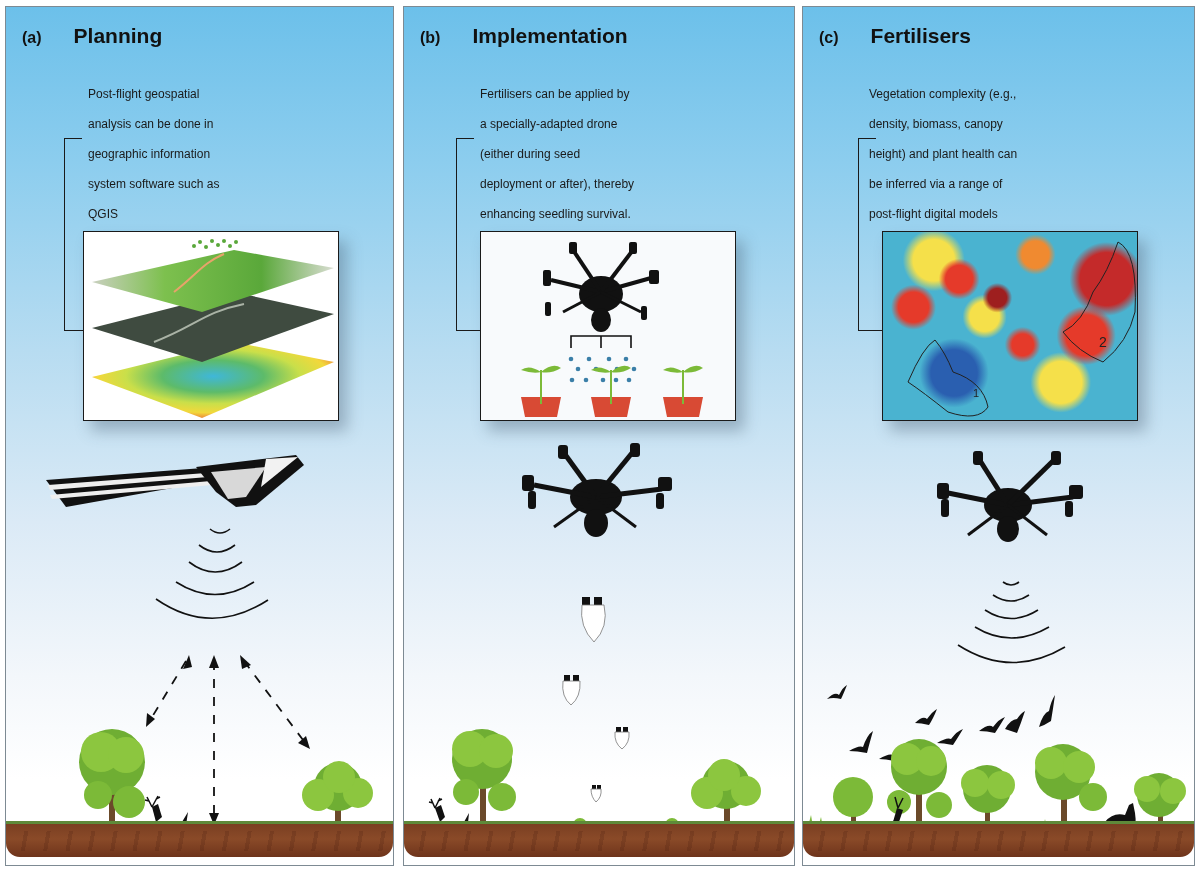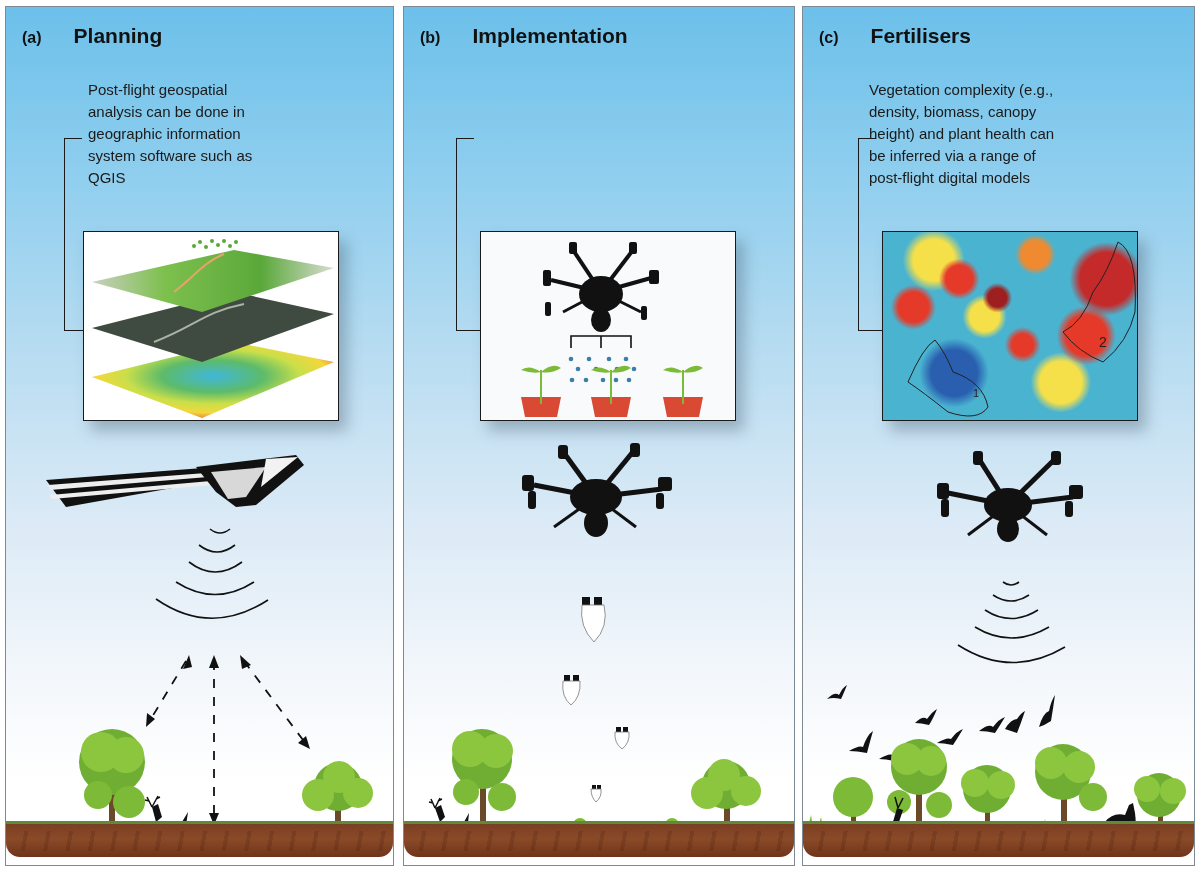--- a/index.html
+++ b/index.html
@@ -14,21 +14,21 @@
   }
   #panel-a { left: 5px; width: 389px; }
   #panel-b { left: 403px; width: 392px; }
   #panel-c { left: 802px; width: 393px; }
 
   .heading { position: absolute; left: 16px; top: 17px; display: flex; align-items: baseline; gap: 12px; color: #111; }
   .heading .letter { font-size: 16px; font-weight: bold; }
   .heading .title { font-size: 21px; font-weight: bold; padding-left: 20px; }
 
   .caption {
-    position: absolute; top: 72px; font-size: 15px; line-height: 22px; color: #1a1a1a;
+    position: absolute; top: 72px; font-size: 12px; line-height: 30px; color: #1a1a1a;
     white-space: pre-line;
   }
   #panel-a .caption { left: 82px; width: 300px; }
   #panel-b .caption { left: 76px; width: 310px; }
   #panel-c .caption { left: 66px; width: 310px; }
 
   .bracket {
     position: absolute; border: 1.6px solid #1a1a1a; border-right: none;
   }
   .inset {
@@ -168,20 +168,25 @@
     </g>
   </svg>
   <div class="ground"></div>
 </div>
 
 <div id="panel-b" class="panel">
   <div class="heading">
     <span class="letter">(b)</span>
     <span class="title">Implementation</span>
   </div>
+  <div class="caption">Fertilisers can be applied by
+a specially-adapted drone
+(either during seed
+deployment or after), thereby
+enhancing seedling survival.</div>
   <div class="bracket" style="left:52px; top:131px; width:18px; height:193px;"></div>
   <div class="bracket" style="left:52px; top:323px; width:24px; height:0; border-left:none; border-bottom:none;"></div>
 
   <div class="inset" style="background:#f8fafc;">
     <svg width="256" height="190" viewBox="0 0 256 190">
       <g fill="#111">
         <ellipse cx="120" cy="62" rx="22" ry="18"></ellipse>
         <ellipse cx="120" cy="88" rx="10" ry="12"></ellipse>
         <line x1="120" y1="60" x2="70" y2="48" stroke="#111" stroke-width="4"></line>
         <line x1="120" y1="60" x2="170" y2="46" stroke="#111" stroke-width="4"></line>

